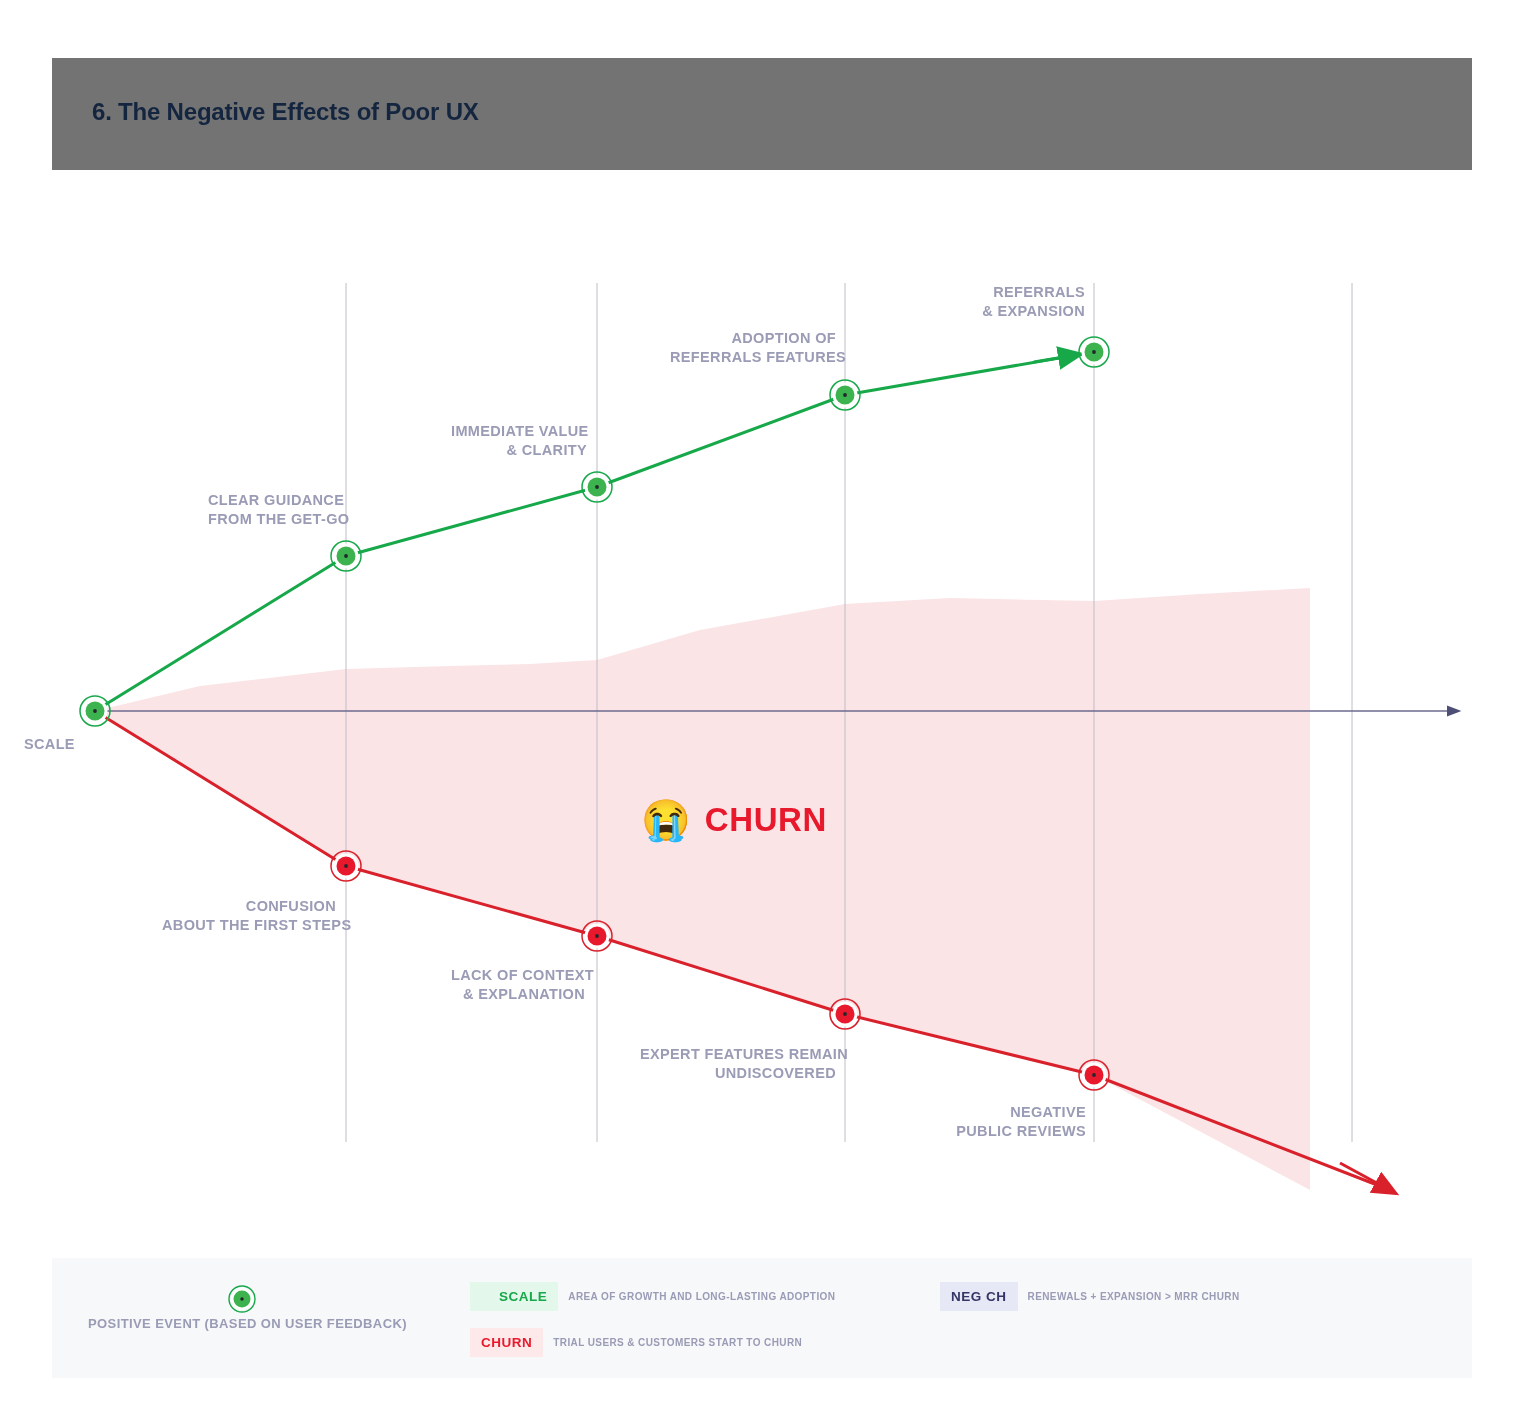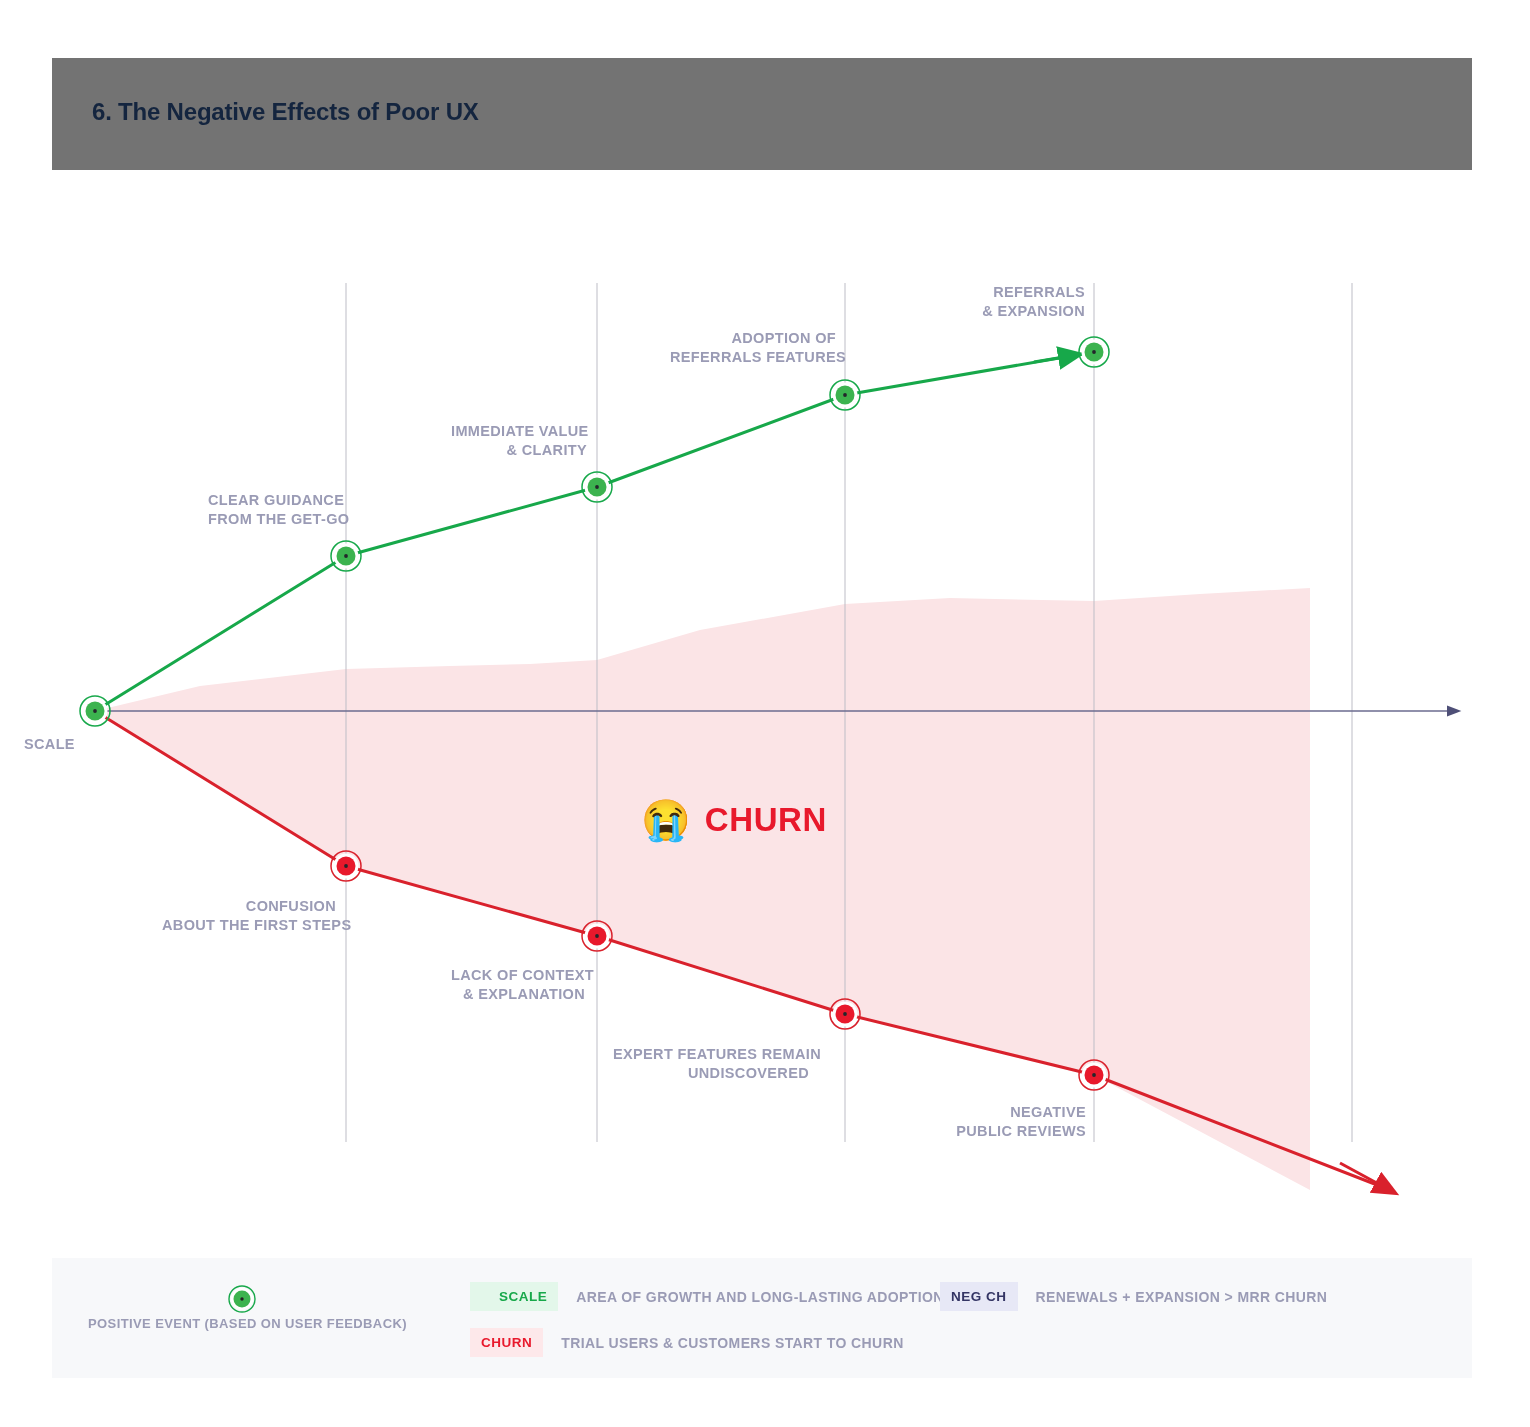--- a/index.html
+++ b/index.html
@@ -137,26 +137,26 @@
     font-weight: bold;
     letter-spacing: 0.5px;
     padding: 7px 11px;
     text-align: center;
     white-space: nowrap;
   }
   .badge-scale { background: #e3f7ea; color: #17a84a; padding-left: 29px; }
   .badge-churn { background: #fde8ea; color: #e8192c; }
   .badge-negch { background: #e7e8f6; color: #343564; }
   .badge-text {
-    font-size: 14px;
+    font-size: 10px;
     font-weight: bold;
     color: #9a9bb5;
     letter-spacing: 0.4px;
     white-space: nowrap;
-    margin-left: 18px;
+    margin-left: 10px;
   }
 </style>
 </head>
 <body>
 
 <div id="root">
 
   <div id="header-band">
     <div id="page-title">6. The Negative Effects of Poor UX</div>
   </div>
@@ -261,21 +261,21 @@
         <div class="node-label right" style="left: 451px; top: 422px; width: 136px;">IMMEDIATE VALUE
 &amp; CLARITY</div>
         <div class="node-label right" style="left: 670px; top: 329px; width: 166px;">ADOPTION OF
 REFERRALS FEATURES</div>
         <div class="node-label right" style="left: 955px; top: 283px; width: 130px;">REFERRALS
 &amp; EXPANSION</div>
         <div class="node-label right" style="left: 162px; top: 897px; width: 174px;">CONFUSION
 ABOUT THE FIRST STEPS</div>
         <div class="node-label right" style="left: 451px; top: 966px; width: 134px;">LACK OF CONTEXT
 &amp; EXPLANATION</div>
-        <div class="node-label right" style="left: 613px; top: 1045px; width: 196px;">EXPERT FEATURES REMAIN
+        <div class="node-label right" style="left: 640px; top: 1045px; width: 196px;">EXPERT FEATURES REMAIN
 UNDISCOVERED</div>
         <div class="node-label right" style="left: 952px; top: 1103px; width: 134px;">NEGATIVE
 PUBLIC REVIEWS</div>
       </div>
 
 
     <div id="churn-callout">
       <span id="churn-emoji">😭</span>
       <span id="churn-word">CHURN</span>
     </div>

